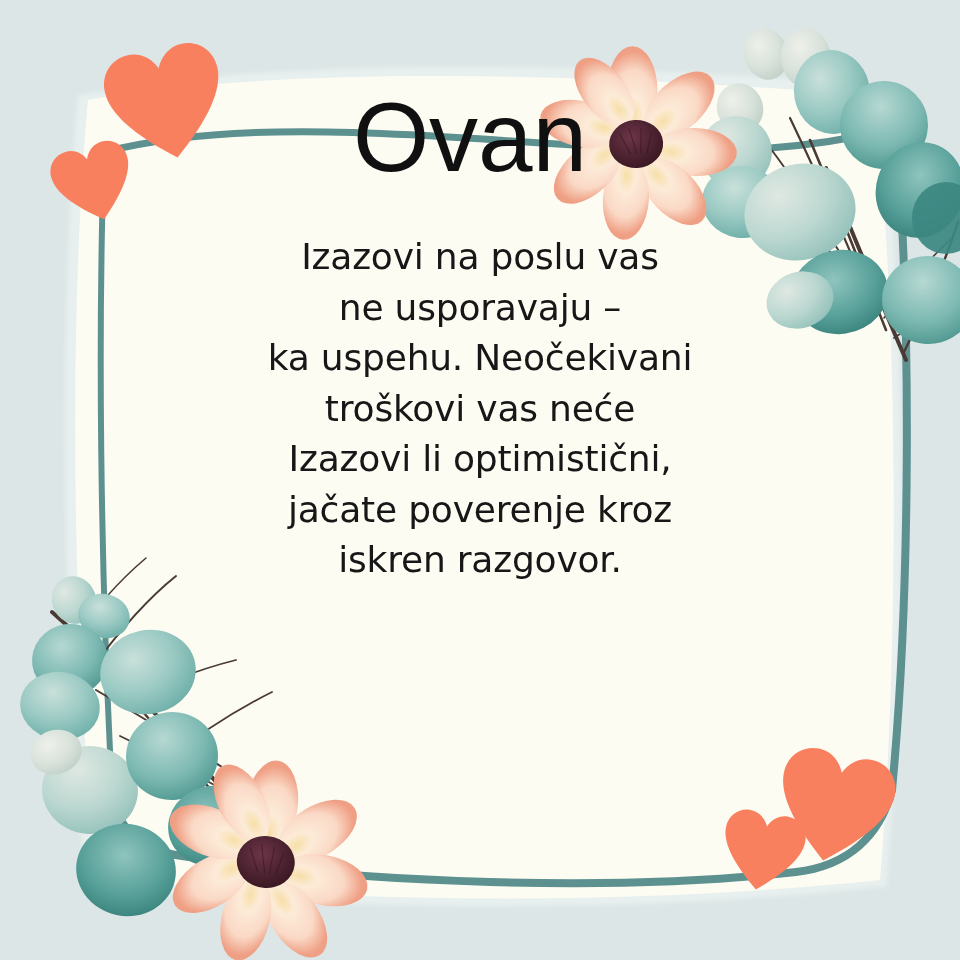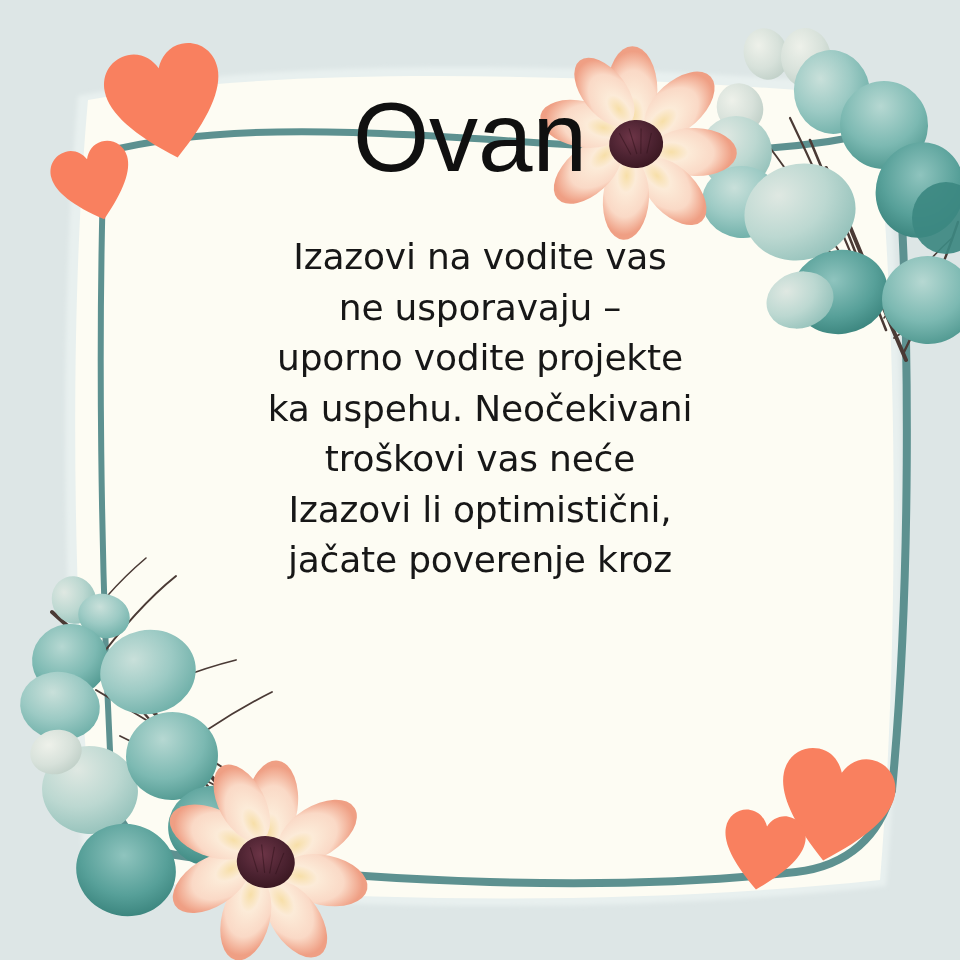--- a/index.html
+++ b/index.html
@@ -211,22 +211,22 @@
     <g id="hearts-group" fill="#f9805f">
         <use href="#hp" transform="translate(96,62) rotate(-12) scale(1.2)"></use>
         <use href="#hp" transform="translate(44,158) rotate(-16) scale(0.82)"></use>
         <use href="#hp" transform="translate(788,742) rotate(12) scale(1.18)"></use>
         <use href="#hp" transform="translate(728,806) rotate(10) scale(0.84)"></use>
       </g>
   </svg>
 
   <div class="title">Ovan</div>
   <div class="body-text" id="bodytext">
-      <span class="ln">Izazovi na vodite vas</span>
+      <span class="ln">Izazovi na poslu vas</span>
       <span class="ln">ne usporavaju –</span>
-      <span class="ln">uporno vodite projekte</span>
       <span class="ln">ka uspehu. Neočekivani</span>
       <span class="ln">troškovi vas neće</span>
       <span class="ln">Izazovi li optimistični,</span>
       <span class="ln">jačate poverenje kroz</span>
+      <span class="ln">iskren razgovor.</span>
     </div>
 
 </div>
 
 </body></html>

